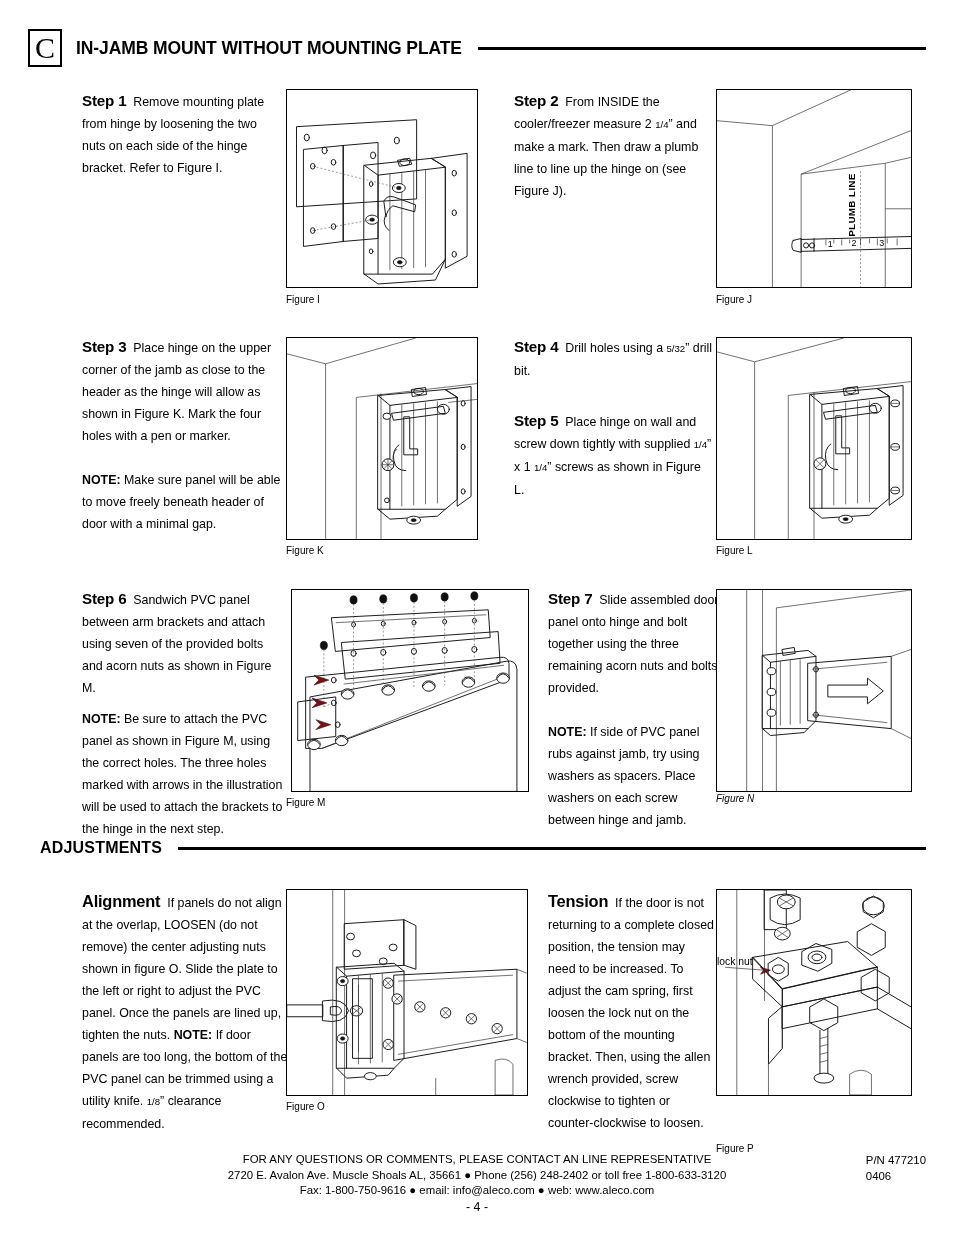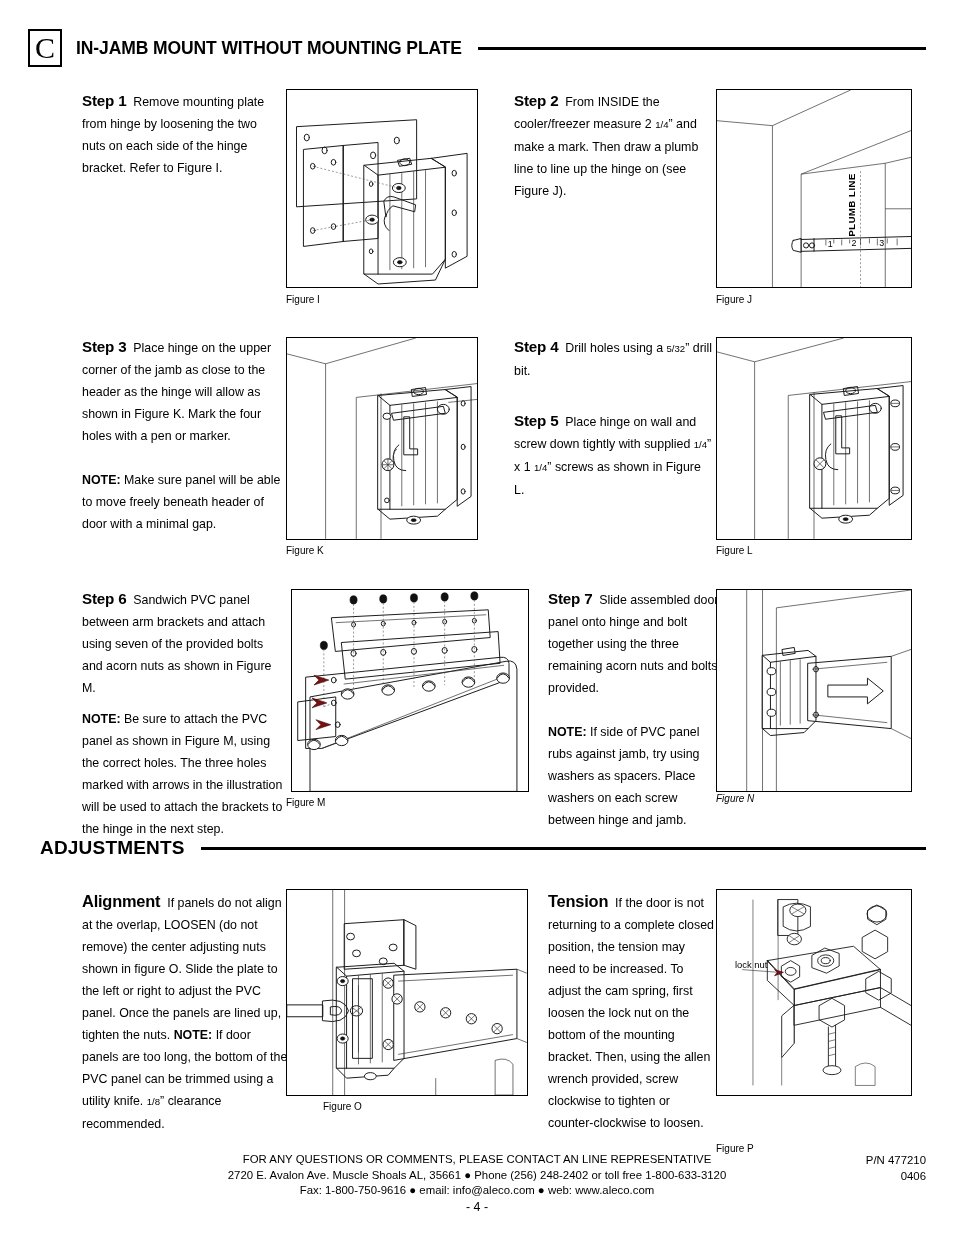--- a/index.html
+++ b/index.html
@@ -109,21 +109,21 @@
   .adj-head {
     position: absolute;
     left: 40px;
     top: 836px;
     width: 886px;
     height: 24px;
     display: flex;
     align-items: center;
   }
   .adj-title {
-    font-size: 19px;
+    font-size: 16px;
     font-weight: bold;
     letter-spacing: 0.2px;
   }
   .adj-rule {
     flex: 1;
     height: 3px;
     background: #000;
     margin-left: 16px;
   }
 
@@ -134,21 +134,20 @@
     top: 1152px;
     width: 954px;
     text-align: center;
     font-size: 11.4px;
     line-height: 15.6px;
   }
   .footer-pn {
     position: absolute;
     right: 28px;
     top: 1153px;
-    text-align: right;
     font-size: 11.4px;
     line-height: 15.6px;
   }
   .pagenum {
     position: absolute;
     left: 0;
     top: 1200px;
     width: 954px;
     text-align: center;
     font-size: 12.4px;
@@ -564,29 +563,29 @@
 
     <path class="ln" d="M50 180 L60 190 L102 187 L108 180"></path>
     <ellipse class="fillw" cx="84" cy="188" rx="6" ry="3.6"></ellipse>
 
     <path class="ln-t" d="M232 80 L242 84"></path>
     <path class="ln-t" d="M232 150 L242 154"></path>
     <path class="ln-t" d="M210 172 Q222 168 228 176 L228 207 L210 207 Z"></path>
     <path class="ln-t" d="M150 207 L150 190"></path>
   </svg>
 </div>
-<div class="figcap" style="left:286px; top:1100px;margin-left:37px;">Figure O</div>
+<div class="figcap" style="left:286px; top:1100px;">Figure O</div>
 
 <div class="txt" style="left:548px; top:890px; width:168px;">
   <span class="bigname">Tension</span>&nbsp;
   <span>If the door is not returning to a complete closed position, the tension may need to be increased.</span>
   <span>To adjust the cam spring, first loosen the lock nut on the bottom of the mounting bracket.  Then, using the allen wrench provided, screw clockwise to tighten or counter-clockwise to loosen.</span>
 </div>
 
-<div class="figbox" style="left:716px; top:889px; width:196px; height:207px;padding-left:18px;">
+<div class="figbox" style="left:716px; top:889px; width:196px; height:207px;">
   <svg viewBox="0 0 196 207">
 
     <path class="ln-t" d="M20 0 L20 207"></path>
     <path class="ln-t" d="M48 0 L48 112"></path>
     <path class="ln" d="M48 0 L70 0 L70 40 L48 40 Z"></path>
 
     <path class="ln" d="M54 8 Q68 0 84 8 L84 30 Q68 40 54 30 Z"></path>
     <ellipse class="fillw" cx="70" cy="12" rx="9" ry="7"></ellipse>
     <path class="ln-t" d="M63 8 L77 16 M63 16 L77 8"></path>
     <ellipse class="fillw" cx="66" cy="44" rx="8" ry="6.4"></ellipse>

